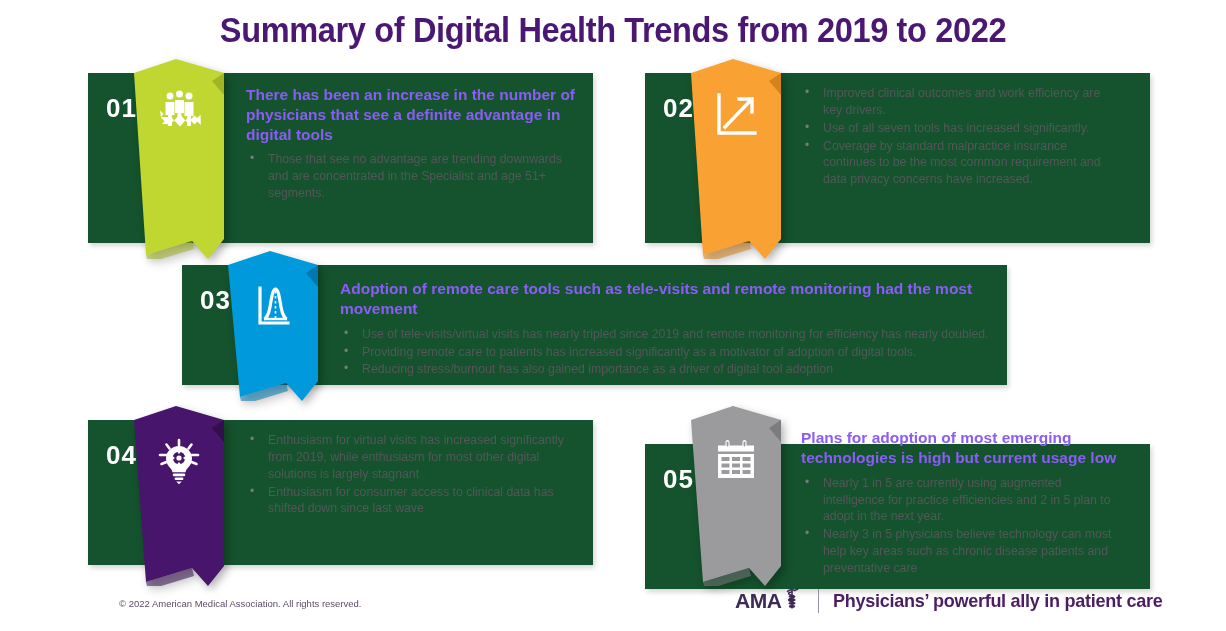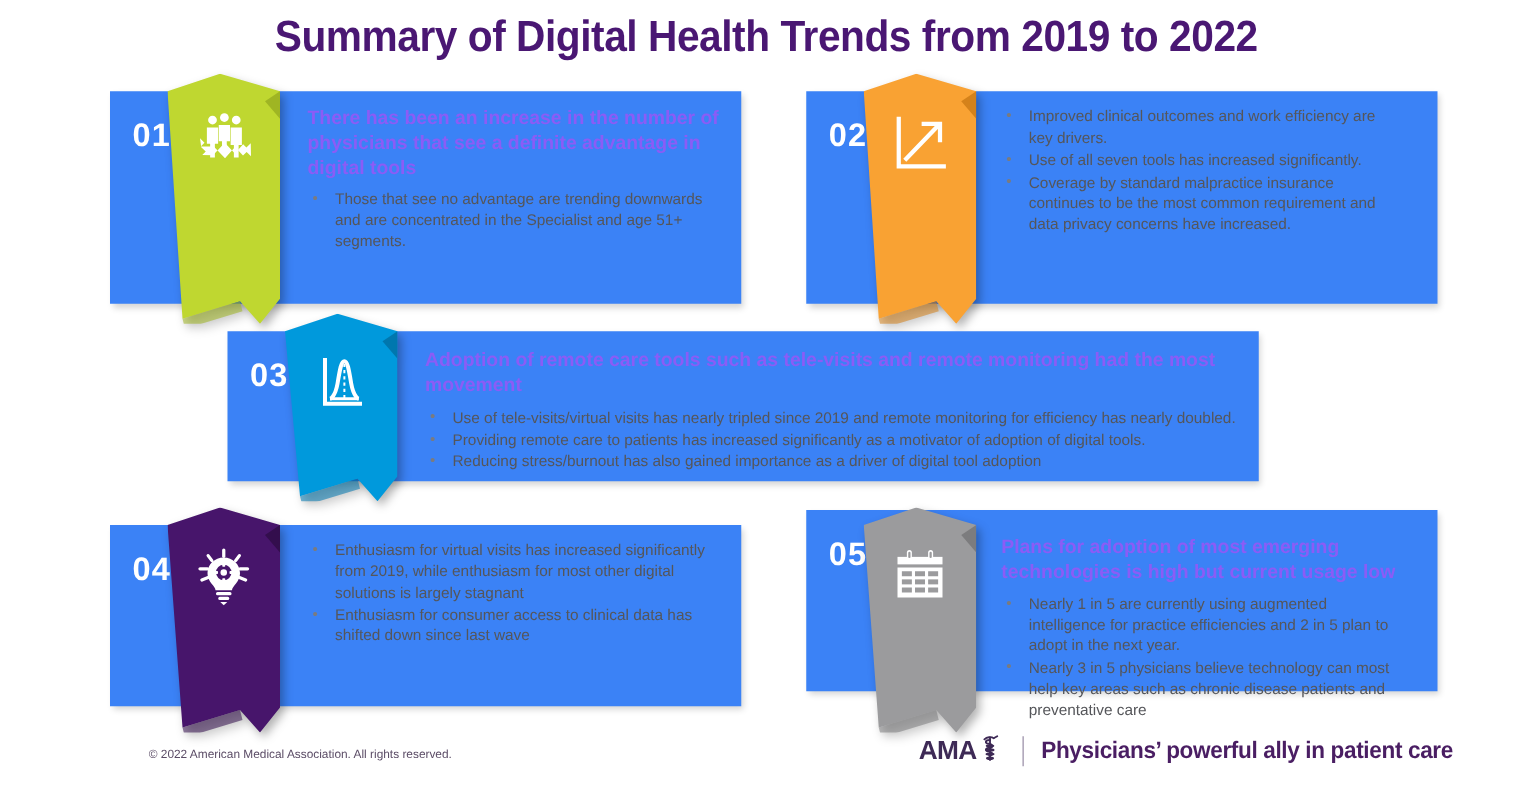--- a/index.html
+++ b/index.html
@@ -19,21 +19,21 @@
     letter-spacing:-0.4px;
     color:#4A1773;
     font-family:"Liberation Sans", sans-serif;
     transform:scaleX(0.93);
     transform-origin:center top;
     white-space:nowrap;
   }
   
   .card{
     position:absolute;
-    background:#3b82f6;
+    background:#14532d;
     box-shadow:2px 3px 5px rgba(0,0,0,0.17);
   }
   .card-num{
     position:absolute;
     left:18px;top:22px;
     font-size:26px;
     font-weight:bold;
     color:#FFFFFF;
     letter-spacing:1px;
     line-height:1;
@@ -266,21 +266,21 @@
     </div>
   </div>
 </div>
 <div class="card-body" style="left:246px;top:432px;width:325px;">
   <ul class="bullets">
     <li>Enthusiasm for virtual visits has increased significantly from 2019, while enthusiasm for most other digital solutions is largely stagnant</li>
     <li>Enthusiasm for consumer access to clinical data has shifted down since last wave</li>
   </ul>
 </div>
 
-<div class="card" style="left:645px;top:408px;width:505px;height:145px;">
+<div class="card" style="left:645px;top:444px;width:505px;height:145px;">
   <div class="card-num">05</div>
 </div>
 <div class="ribbon-wrap" style="left:691px;top:406px;">
   <div class="ribbon">
     <svg width="90" height="180" viewBox="0 0 90 180">
       <polygon points="0,14 42,0 90,14 90,160 74,180 58,162 12,176" fill="#9B9B9D"></polygon>
       <polygon points="90,14 90,36 78,22" fill="#7C7C7E"></polygon>
       <polygon points="12,176 58,162 60,170 14,184" fill="#7C7C7E" opacity="0.55"></polygon>
     </svg>
     <div class="ribbon-icon">

